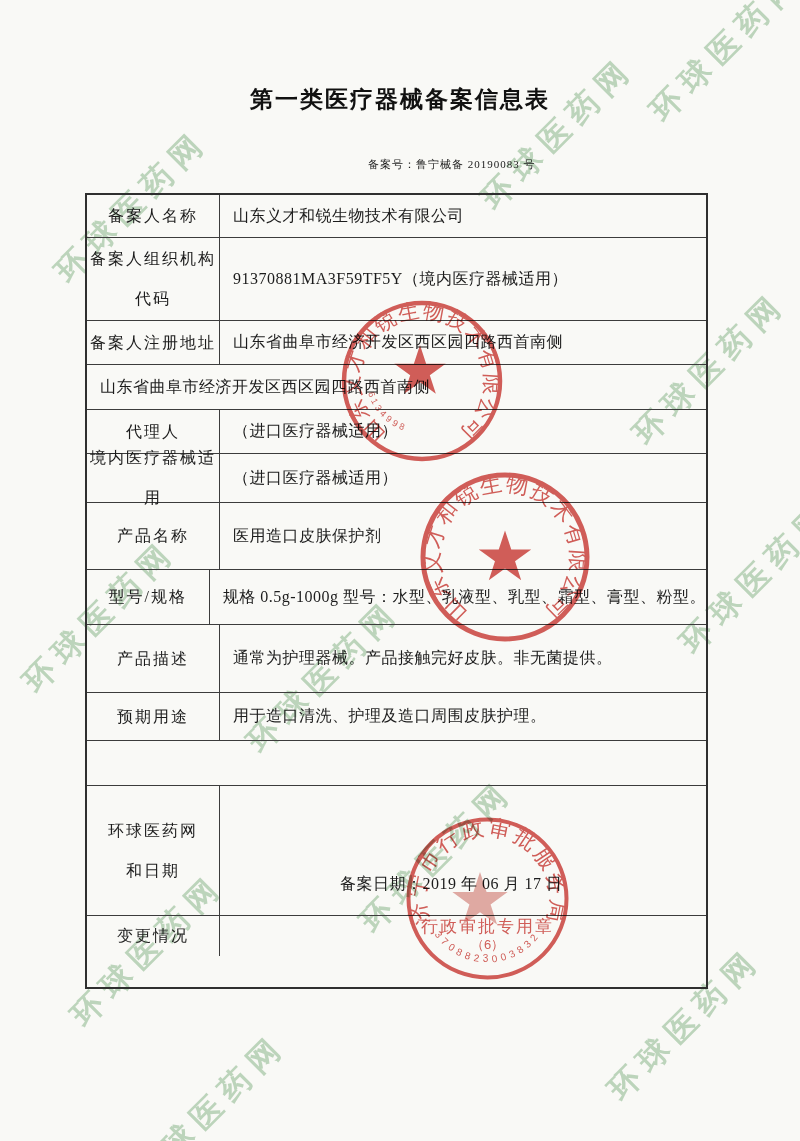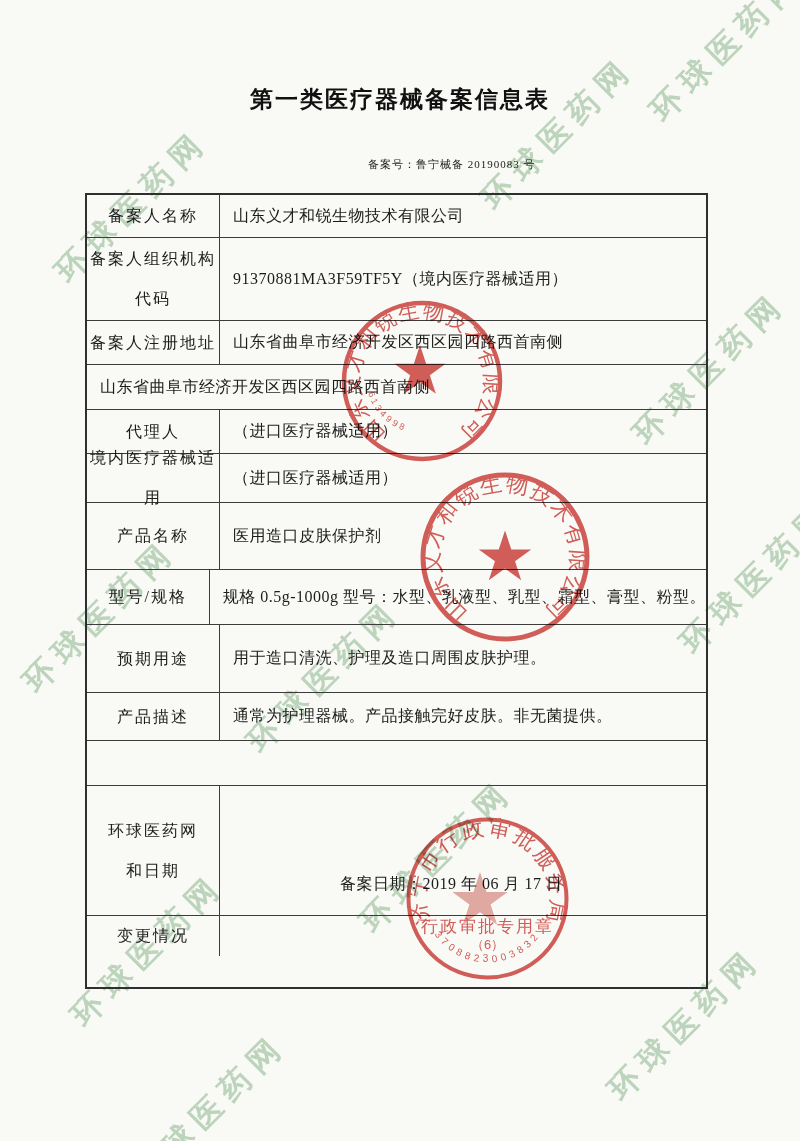--- a/index.html
+++ b/index.html
@@ -127,29 +127,29 @@
           <span>医用造口皮肤保护剂</span>
         </div>
     </div>
     <div class="t-row">
       <div class="cell-l">型号/规格</div>
       <div class="cell-v">
           <span>规格 0.5g-1000g 型号：水型、乳液型、乳型、霜型、膏型、粉型。</span>
         </div>
     </div>
     <div class="t-row">
+      <div class="cell-l">产品描述</div>
+      <div class="cell-v">
+          <span>通常为护理器械。产品接触完好皮肤。非无菌提供。</span>
+        </div>
+    </div>
+    <div class="t-row">
       <div class="cell-l">预期用途</div>
       <div class="cell-v">
           <span>用于造口清洗、护理及造口周围皮肤护理。</span>
-        </div>
-    </div>
-    <div class="t-row">
-      <div class="cell-l">产品描述</div>
-      <div class="cell-v">
-          <span>通常为护理器械。产品接触完好皮肤。非无菌提供。</span>
         </div>
     </div>
     <div class="t-row">
       <div class="cell-v">
           <span></span>
         </div>
     </div>
     <div class="t-row row-date">
       <div class="cell-l">环球医药网
 和日期</div>

